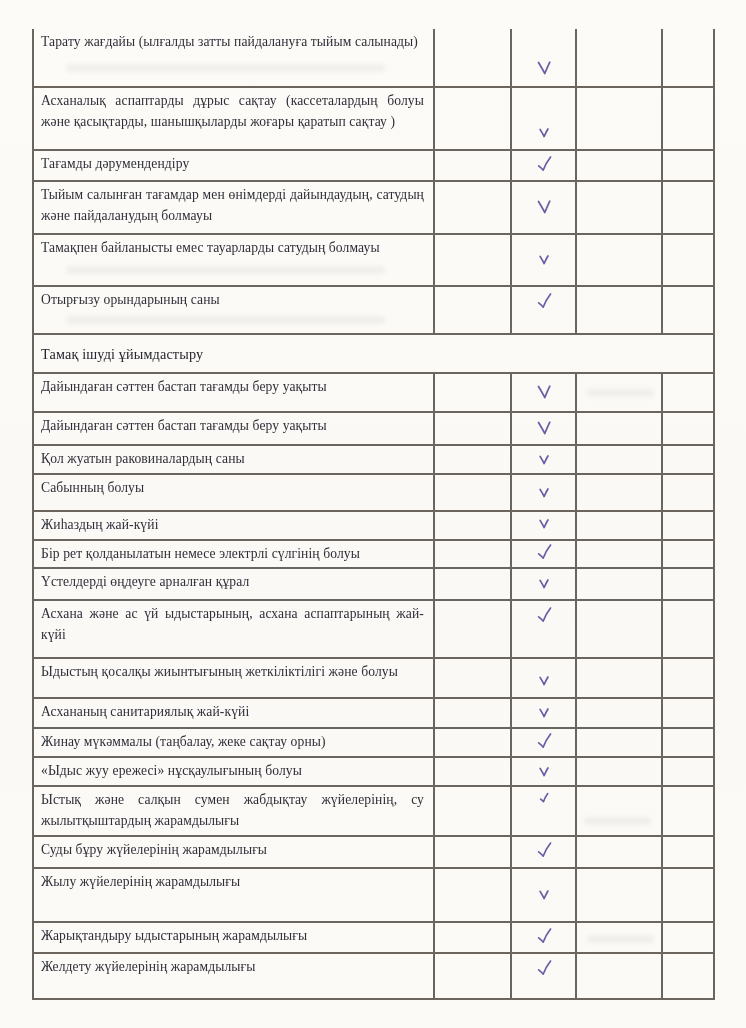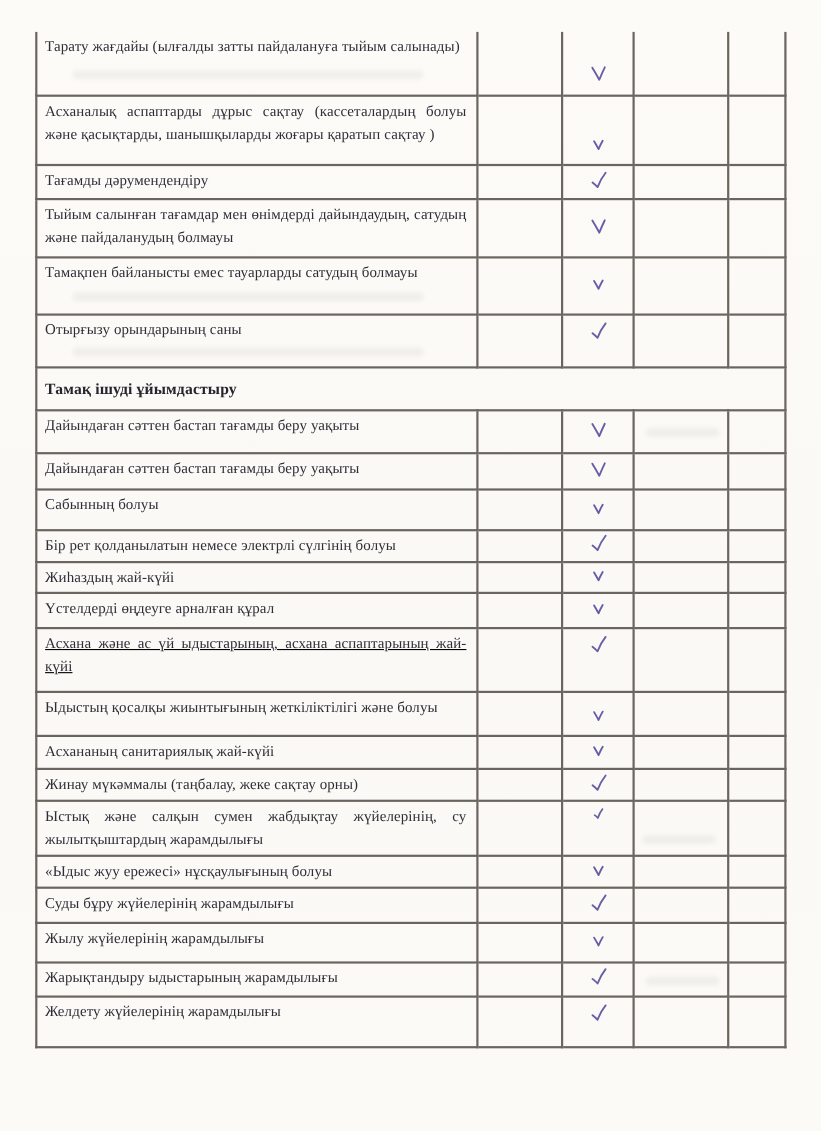--- a/index.html
+++ b/index.html
@@ -23,21 +23,21 @@
     padding:3px 9px 3px 7px;
     vertical-align:top;
     font-size:13.6px;line-height:1.52;
     color:#2f2e38;
     text-align:justify;
     letter-spacing:.1px;
     position:relative;
   }
   .section-cell{
     padding:4px 9px 3px 7px;
-    font-weight:bold;
+    font-weight:normal;
     font-size:14.2px;
     color:#26252e;
     letter-spacing:.15px;
     position:relative;
     border-radius:18px;
   }
   .sec-m{vertical-align:middle;}
   .sec-t{vertical-align:top;padding-top:6px;}
   .value-cell{text-align:center;padding:0;position:relative;}
   .pos-t{vertical-align:top;}
@@ -136,57 +136,66 @@
         </tr>
         <tr style="height: 33px;">
           <td class="criterion-cell"><span>Дайындаған сәттен бастап тағамды беру уақыты</span></td>
           <td class="value-cell"></td>
           <td class="value-cell pos-m"><span class="mark" style="transform: rotate(0deg);"><svg width="17" height="16" viewBox="0 0 17 16">
                 <path d="M3.5 3.5 Q8 11 9.8 14.5 Q12 9 14.8 3.2" fill="none" stroke="#53489a" stroke-width="1.7" stroke-linecap="round" stroke-linejoin="round" opacity="0.88"></path>
               </svg></span></td>
           <td class="value-cell"></td>
           <td class="value-cell"></td>
         </tr>
+        <tr style="height: 29px;">
+          <td class="criterion-cell"><span>Қол жуатын раковиналардың саны</span></td>
+          <td class="value-cell"></td>
+          <td class="value-cell pos-m"><span class="mark" style="transform: rotate(2deg);"><svg width="13" height="12" viewBox="0 0 13 12">
+                <path d="M3 3.5 Q6.2 8.5 7.3 10.5 Q8.8 6.5 10.8 2.8" fill="none" stroke="#53489a" stroke-width="1.7" stroke-linecap="round" stroke-linejoin="round" opacity="0.88"></path>
+              </svg></span></td>
+          <td class="value-cell"></td>
+          <td class="value-cell"></td>
+        </tr>
         <tr style="height: 37px;">
           <td class="criterion-cell"><span>Сабынның болуы</span></td>
           <td class="value-cell"></td>
           <td class="value-cell pos-m"><span class="mark" style="transform: rotate(2deg);"><svg width="13" height="12" viewBox="0 0 13 12">
                 <path d="M3 3.5 Q6.2 8.5 7.3 10.5 Q8.8 6.5 10.8 2.8" fill="none" stroke="#53489a" stroke-width="1.7" stroke-linecap="round" stroke-linejoin="round" opacity="0.88"></path>
               </svg></span></td>
           <td class="value-cell"></td>
           <td class="value-cell"></td>
         </tr>
+        <tr style="height: 28px;">
+          <td class="criterion-cell"><span>Жиһаздың жай-күйі</span></td>
+          <td class="value-cell"></td>
+          <td class="value-cell pos-t"><span class="mark" style="transform: rotate(2deg);"><svg width="13" height="12" viewBox="0 0 13 12">
+                <path d="M3 3.5 Q6.2 8.5 7.3 10.5 Q8.8 6.5 10.8 2.8" fill="none" stroke="#53489a" stroke-width="1.7" stroke-linecap="round" stroke-linejoin="round" opacity="0.88"></path>
+              </svg></span></td>
+          <td class="value-cell"></td>
+          <td class="value-cell"></td>
+        </tr>
         <tr style="height: 27px;">
           <td class="criterion-cell"><span>Бір рет қолданылатын немесе электрлі сүлгінің болуы</span></td>
           <td class="value-cell"></td>
           <td class="value-cell pos-m"><span class="mark" style="transform: rotate(-4deg);"><svg width="18" height="17" viewBox="0 0 18 17">
                 <path d="M3.5 10.5 Q6 12.8 7.8 15 Q11 8 16 2.5" fill="none" stroke="#53489a" stroke-width="1.7" stroke-linecap="round" stroke-linejoin="round" opacity="0.88"></path>
               </svg></span></td>
           <td class="value-cell"></td>
           <td class="value-cell"></td>
         </tr>
-        <tr style="height: 28px;">
-          <td class="criterion-cell"><span>Жиһаздың жай-күйі</span></td>
-          <td class="value-cell"></td>
-          <td class="value-cell pos-t"><span class="mark" style="transform: rotate(2deg);"><svg width="13" height="12" viewBox="0 0 13 12">
-                <path d="M3 3.5 Q6.2 8.5 7.3 10.5 Q8.8 6.5 10.8 2.8" fill="none" stroke="#53489a" stroke-width="1.7" stroke-linecap="round" stroke-linejoin="round" opacity="0.88"></path>
-              </svg></span></td>
-          <td class="value-cell"></td>
-          <td class="value-cell"></td>
-        </tr>
         <tr style="height: 32px; margin-left: 28px;">
           <td class="criterion-cell"><span>Үстелдерді өңдеуге арналған құрал</span></td>
           <td class="value-cell"></td>
           <td class="value-cell pos-m"><span class="mark" style="transform: rotate(2deg);"><svg width="13" height="12" viewBox="0 0 13 12">
                 <path d="M3 3.5 Q6.2 8.5 7.3 10.5 Q8.8 6.5 10.8 2.8" fill="none" stroke="#53489a" stroke-width="1.7" stroke-linecap="round" stroke-linejoin="round" opacity="0.88"></path>
               </svg></span></td>
           <td class="value-cell"></td>
           <td class="value-cell"></td>
         </tr>
-        <tr style="height: 58px; text-decoration: underline;">
+        <tr style="height: 58px;">
           <td class="criterion-cell"><span>Асхана және ас үй ыдыстарының, асхана аспаптарының жай-күйі</span></td>
           <td class="value-cell"></td>
           <td class="value-cell pos-t"><span class="mark" style="transform: rotate(-4deg);"><svg width="18" height="17" viewBox="0 0 18 17">
                 <path d="M3.5 10.5 Q6 12.8 7.8 15 Q11 8 16 2.5" fill="none" stroke="#53489a" stroke-width="1.7" stroke-linecap="round" stroke-linejoin="round" opacity="0.88"></path>
               </svg></span></td>
           <td class="value-cell"></td>
           <td class="value-cell"></td>
         </tr>
         <tr style="height: 40px;">
           <td class="criterion-cell"><span>Ыдыстың қосалқы жиынтығының жеткіліктілігі және болуы</span></td>
@@ -208,48 +217,48 @@
         </tr>
         <tr style="height: 29px;">
           <td class="criterion-cell"><span>Жинау мүкәммалы (таңбалау, жеке сақтау орны)</span></td>
           <td class="value-cell"></td>
           <td class="value-cell pos-m"><span class="mark" style="transform: rotate(-4deg);"><svg width="18" height="17" viewBox="0 0 18 17">
                 <path d="M3.5 10.5 Q6 12.8 7.8 15 Q11 8 16 2.5" fill="none" stroke="#53489a" stroke-width="1.7" stroke-linecap="round" stroke-linejoin="round" opacity="0.88"></path>
               </svg></span></td>
           <td class="value-cell"></td>
           <td class="value-cell"></td>
         </tr>
+        <tr style="height: 28px;">
+          <td class="criterion-cell"><span>«Ыдыс жуу ережесі» нұсқаулығының болуы</span></td>
+          <td class="value-cell"></td>
+          <td class="value-cell pos-m"><span class="mark" style="transform: rotate(2deg);"><svg width="13" height="12" viewBox="0 0 13 12">
+                <path d="M3 3.5 Q6.2 8.5 7.3 10.5 Q8.8 6.5 10.8 2.8" fill="none" stroke="#53489a" stroke-width="1.7" stroke-linecap="round" stroke-linejoin="round" opacity="0.88"></path>
+              </svg></span></td>
+          <td class="value-cell"></td>
+          <td class="value-cell"></td>
+        </tr>
         <tr style="height: 50px;">
           <td class="criterion-cell"><span>Ыстық және салқын сумен жабдықтау жүйелерінің, су жылытқыштардың жарамдылығы</span></td>
           <td class="value-cell"></td>
           <td class="value-cell pos-t"><span class="mark" style="transform: rotate(-4deg);"><svg width="12" height="11" viewBox="0 0 12 11">
                 <path d="M2.5 6.8 Q4.2 8.2 5.2 9.6 Q7.2 5 10 1.8" fill="none" stroke="#53489a" stroke-width="1.6" stroke-linecap="round" stroke-linejoin="round" opacity="0.88"></path>
               </svg></span></td>
           <td class="value-cell gst"></td>
           <td class="value-cell"></td>
         </tr>
-        <tr style="height: 28px;">
-          <td class="criterion-cell"><span>«Ыдыс жуу ережесі» нұсқаулығының болуы</span></td>
-          <td class="value-cell"></td>
-          <td class="value-cell pos-m"><span class="mark" style="transform: rotate(2deg);"><svg width="13" height="12" viewBox="0 0 13 12">
-                <path d="M3 3.5 Q6.2 8.5 7.3 10.5 Q8.8 6.5 10.8 2.8" fill="none" stroke="#53489a" stroke-width="1.7" stroke-linecap="round" stroke-linejoin="round" opacity="0.88"></path>
-              </svg></span></td>
-          <td class="value-cell"></td>
-          <td class="value-cell"></td>
-        </tr>
         <tr style="height: 32px; border-radius: 13px;">
           <td class="criterion-cell"><span>Суды бұру жүйелерінің жарамдылығы</span></td>
           <td class="value-cell"></td>
           <td class="value-cell pos-m"><span class="mark" style="transform: rotate(-4deg);"><svg width="18" height="17" viewBox="0 0 18 17">
                 <path d="M3.5 10.5 Q6 12.8 7.8 15 Q11 8 16 2.5" fill="none" stroke="#53489a" stroke-width="1.7" stroke-linecap="round" stroke-linejoin="round" opacity="0.88"></path>
               </svg></span></td>
           <td class="value-cell"></td>
           <td class="value-cell"></td>
         </tr>
-        <tr style="height: 36px; margin-left: 40px;">
+        <tr style="height: 54px; margin-left: 40px;">
           <td class="criterion-cell"><span>Жылу жүйелерінің жарамдылығы</span></td>
           <td class="value-cell"></td>
           <td class="value-cell pos-m"><span class="mark" style="transform: rotate(2deg);"><svg width="13" height="12" viewBox="0 0 13 12">
                 <path d="M3 3.5 Q6.2 8.5 7.3 10.5 Q8.8 6.5 10.8 2.8" fill="none" stroke="#53489a" stroke-width="1.7" stroke-linecap="round" stroke-linejoin="round" opacity="0.88"></path>
               </svg></span></td>
           <td class="value-cell"></td>
           <td class="value-cell"></td>
         </tr>
         <tr style="height: 31px;">
           <td class="criterion-cell"><span>Жарықтандыру ыдыстарының жарамдылығы</span></td>

